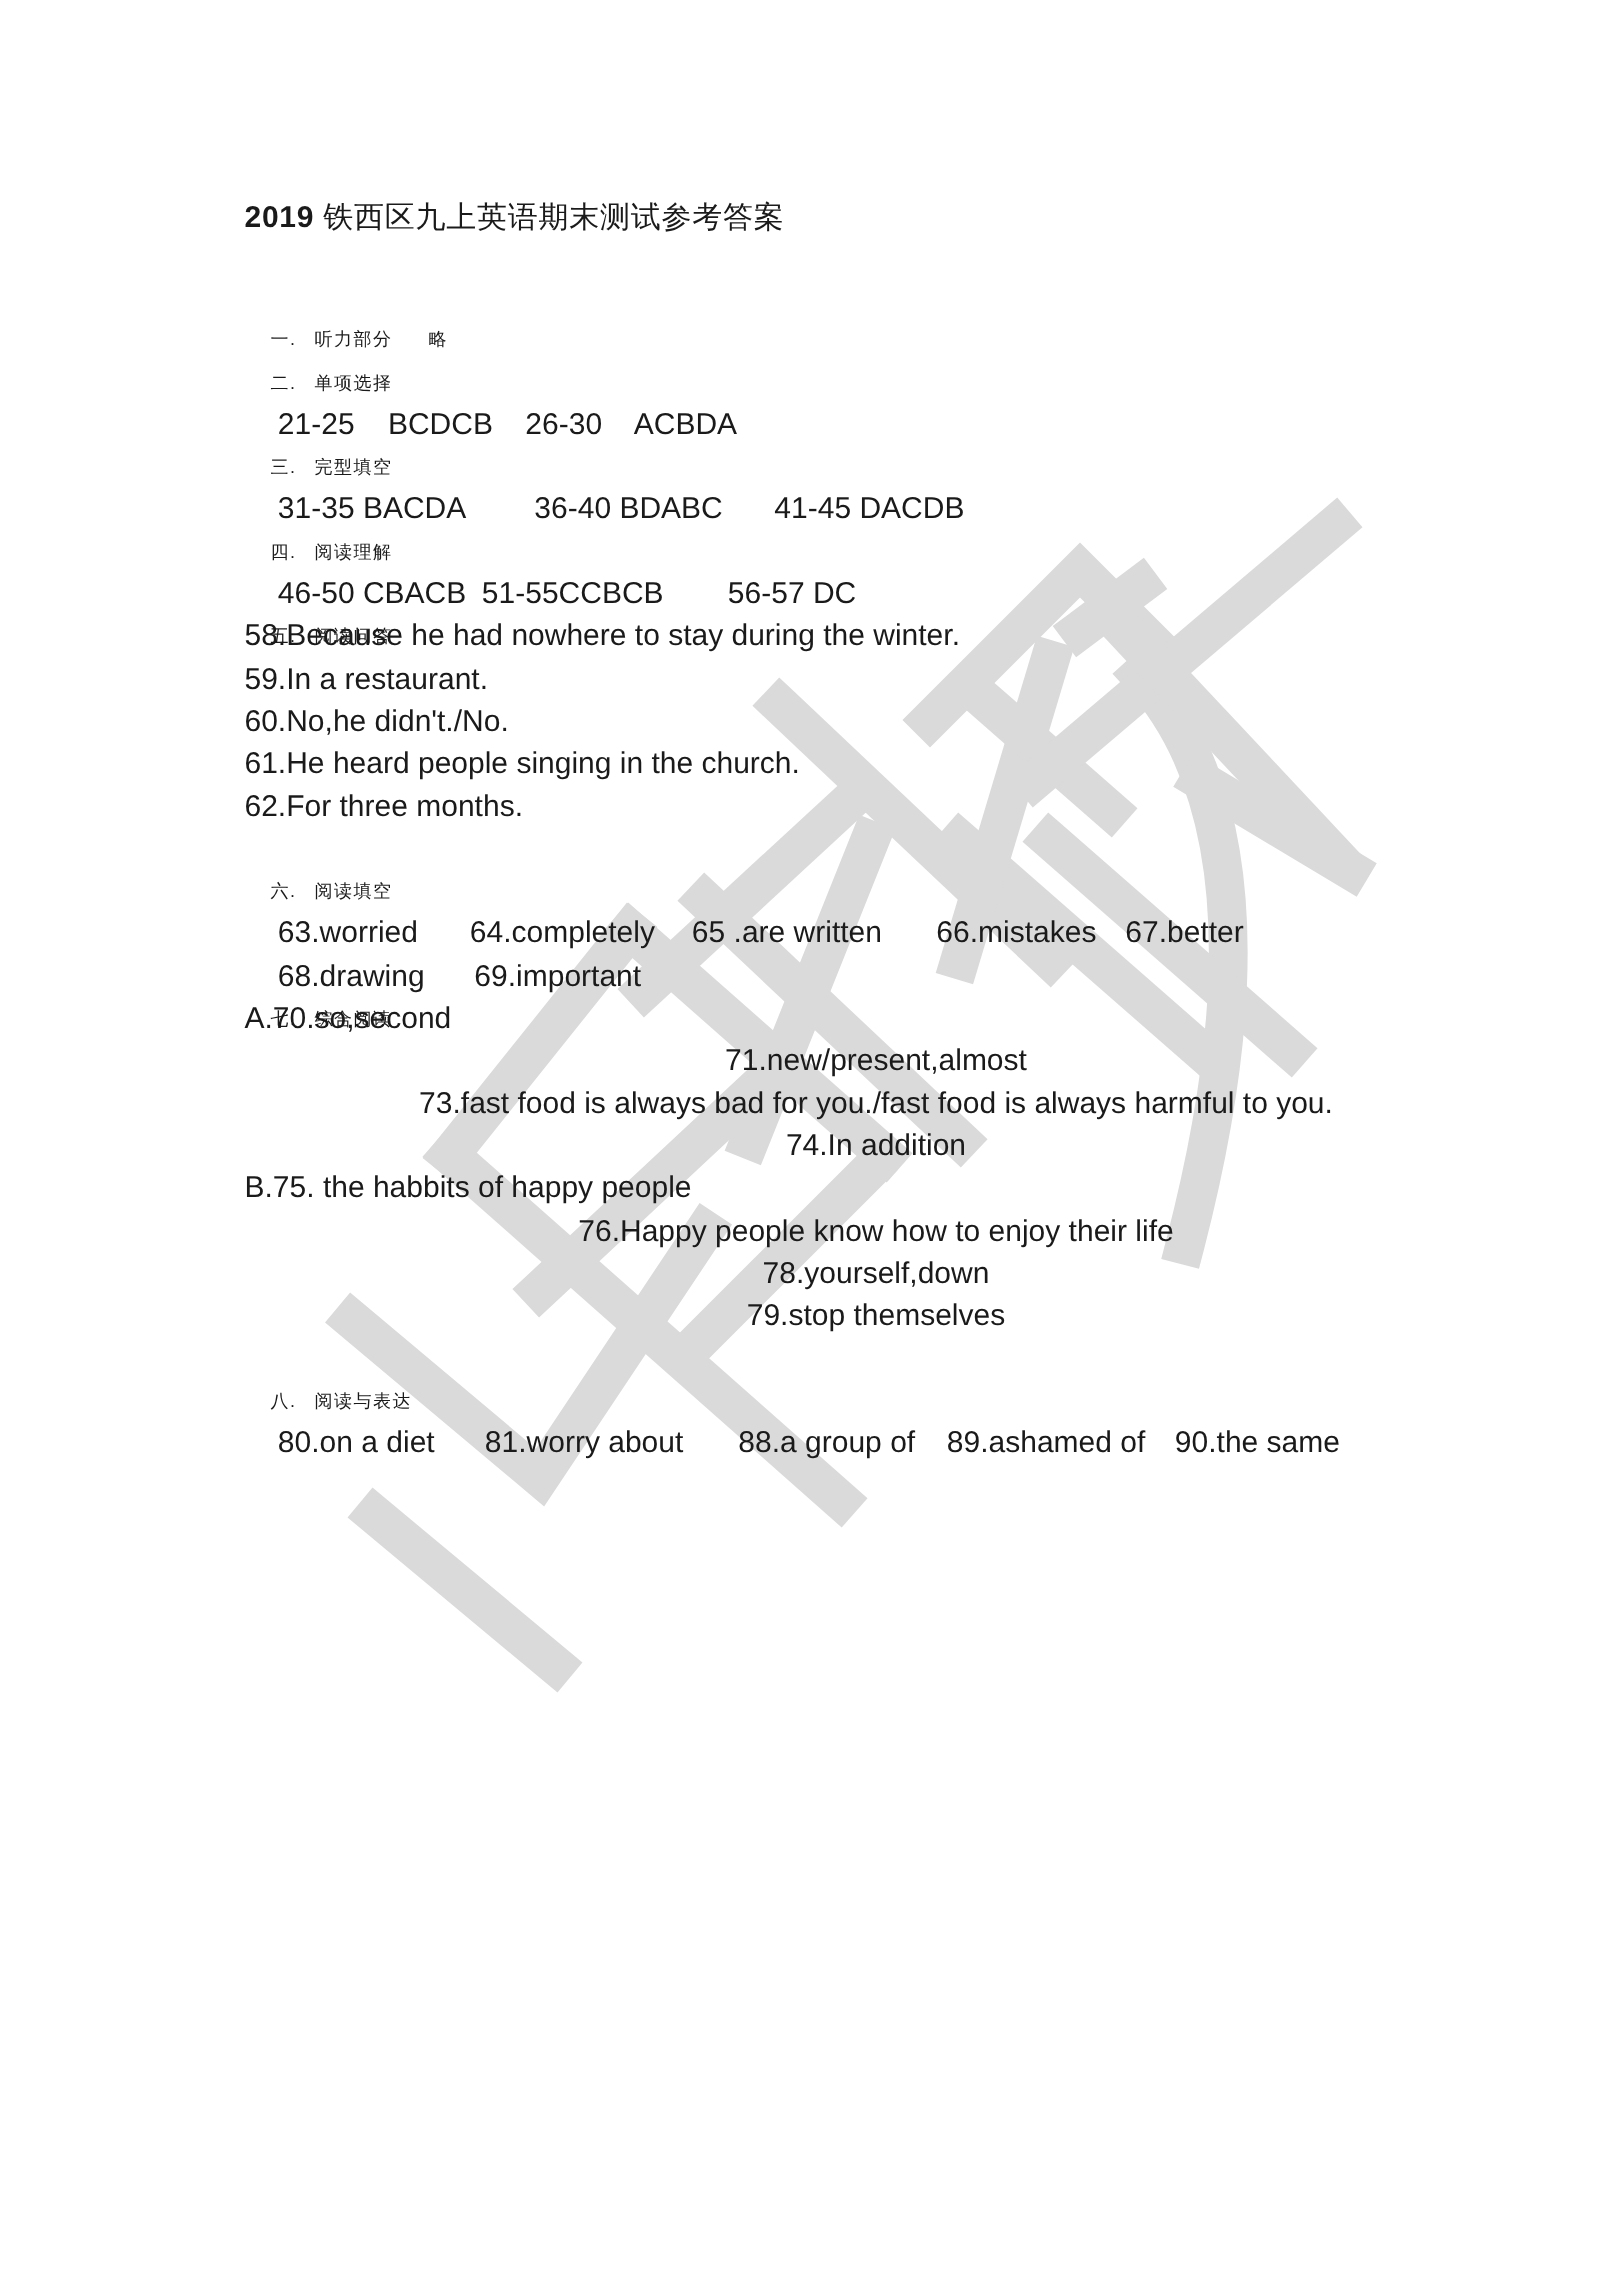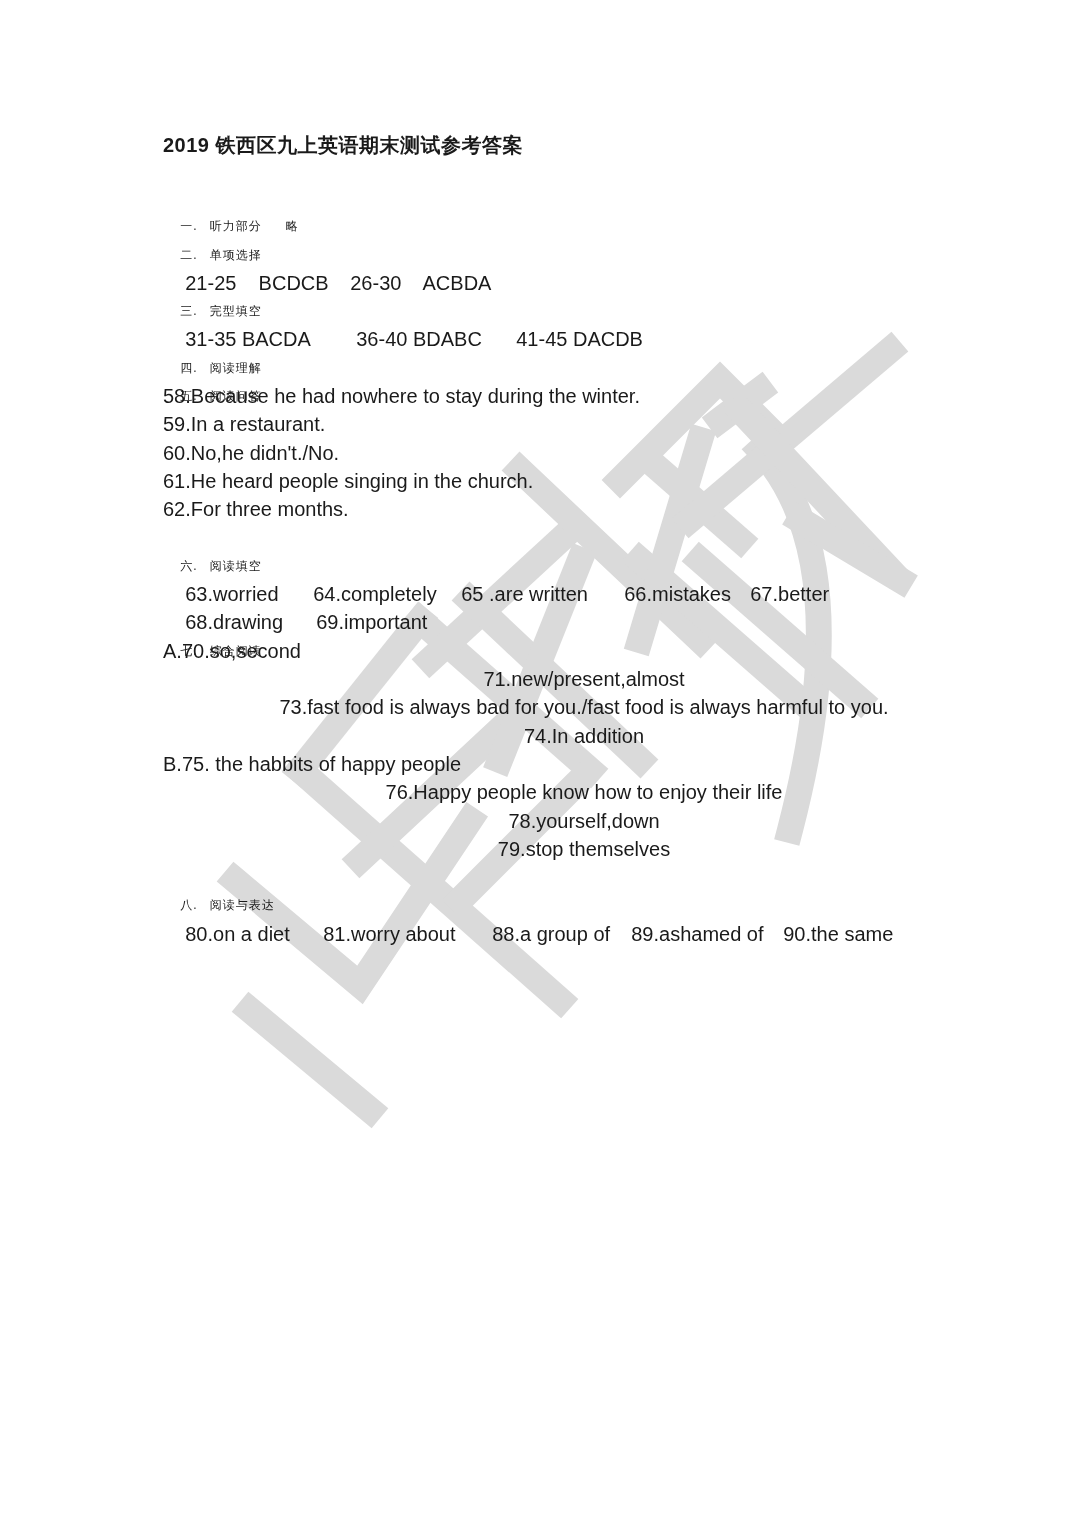--- a/index.html
+++ b/index.html
@@ -32,21 +32,21 @@
       z-index: 2;
     }
     .title {
       font-size: 20px;
       font-weight: bold;
       height: 34px;
       line-height: 34px;
       letter-spacing: 0.5px;
     }
     .title .num { font-weight: bold; text-align: center; }
-    .title .cn { font-weight: bold; }
+    .title .cn { font-weight: normal; }
     .spacer { height: 22px; }
     .line {
       height: 28.3px;
       line-height: 28.3px;
       font-size: 20px;
       white-space: pre;
     }
     .heading {
       font-size: 12px;
       letter-spacing: 1px;
@@ -110,20 +110,23 @@
   <div class="line heading">
     <span>三.</span><span class="label">完型填空</span>
   </div>
   <div class="line row">
     <span class="item" style="width:171px">31-35 BACDA</span><span class="item" style="width:160px">36-40 BDABC</span><span class="item">41-45 DACDB</span>
   </div>
 
   <div class="line heading">
     <span>四.</span><span class="label">阅读理解</span>
   </div>
+  <div class="line row">
+    <span class="item" style="width:136px">46-50 CBACB</span><span class="item" style="width:164px">51-55CCBCB</span><span class="item">56-57 DC</span>
+  </div>
 
   <div class="line heading">
     <span>五.</span><span class="label">阅读问答</span>
   </div>
   <div class="line">58.Because he had nowhere to stay during the winter.</div>
   <div class="line">59.In a restaurant.</div>
   <div class="line">60.No,he didn't./No.</div>
   <div class="line">61.He heard people singing in the church.</div>
   <div class="line">62.For three months.</div>
 

